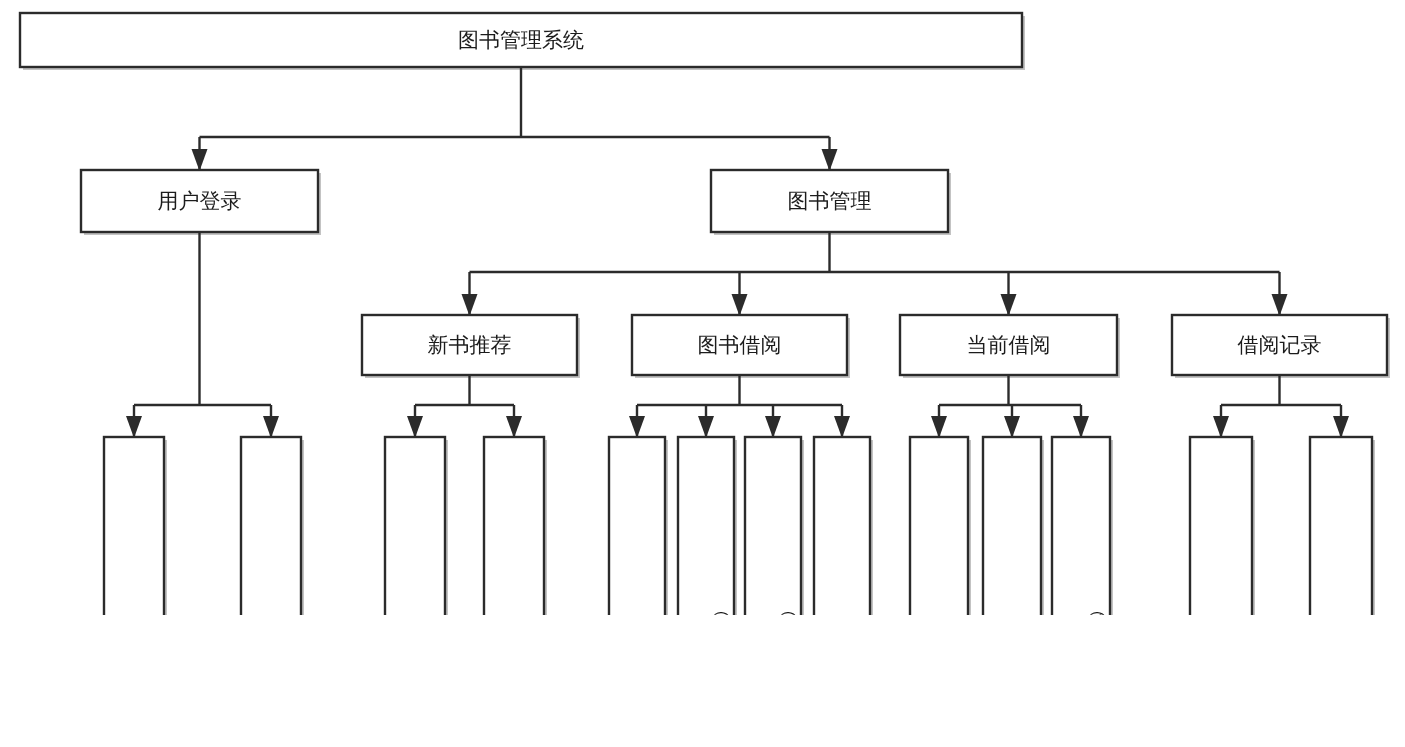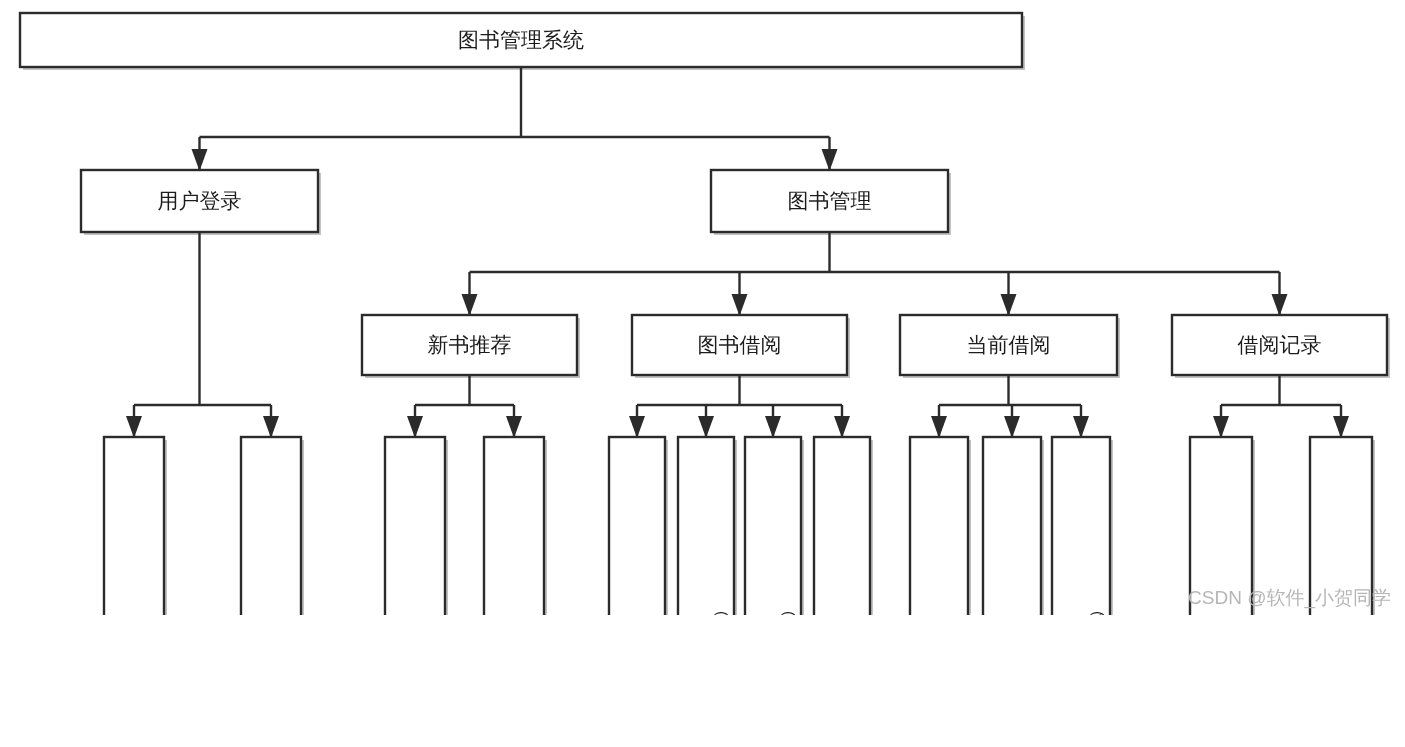--- a/index.html
+++ b/index.html
@@ -203,14 +203,13 @@
       <div class="leaf-label" style="left: 678px; top: 474.5px; width: 56px; height: 262.5px;">新增图书（管理员）</div>
       <div class="leaf-label" style="left: 745px; top: 474.5px; width: 56px; height: 262.5px;">编辑图书（管理员）</div>
       <div class="leaf-label" style="left: 814px; top: 537px; width: 56px; height: 200px;">借阅图书</div>
       <div class="leaf-label" style="left: 910px; top: 537px; width: 58px; height: 200px;">查询图书</div>
       <div class="leaf-label" style="left: 983px; top: 537px; width: 58px; height: 200px;">归还图书</div>
       <div class="leaf-label" style="left: 1052px; top: 474.5px; width: 58px; height: 262.5px;">确认归还（管理员）</div>
       <div class="leaf-label" style="left: 1190px; top: 512px; width: 62px; height: 225px;">新增借阅记录</div>
       <div class="leaf-label" style="left: 1310px; top: 512px; width: 62px; height: 225px;">查询借阅记录</div>
     </div>
 
-  <div class="watermark">CSDN @软件_小贺同学</div>
 </div>
 
 </body></html>

